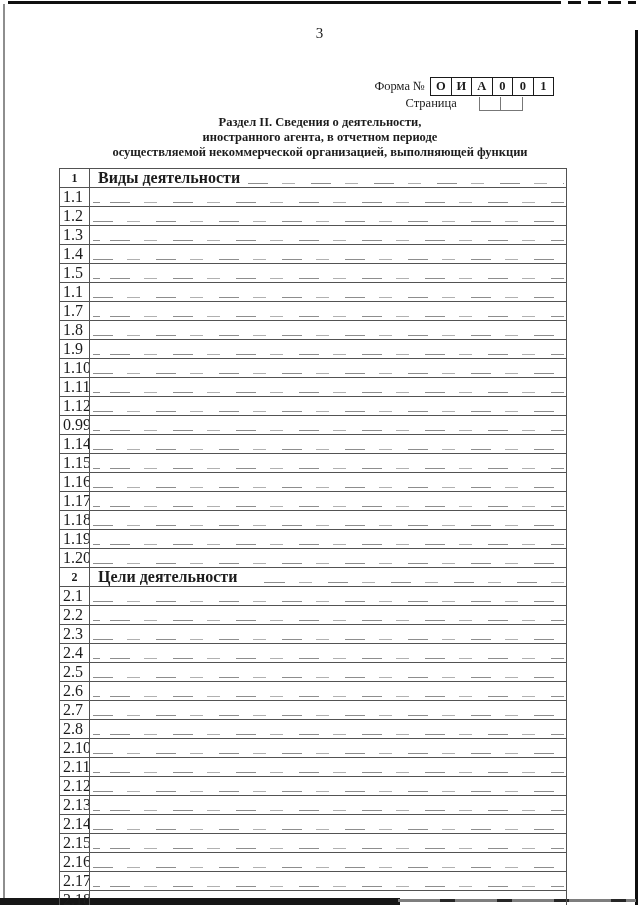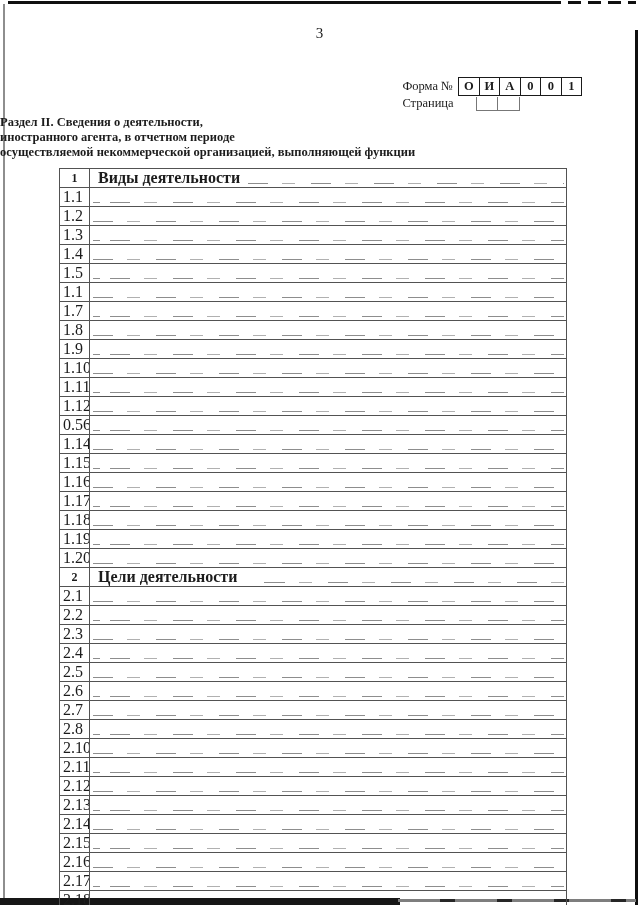--- a/index.html
+++ b/index.html
@@ -14,34 +14,34 @@
     background:repeating-linear-gradient(90deg,#101010 0 13px,transparent 13px 20px);}
   .edge-left{left:3px;top:4px;width:1.5px;height:894px;background:#8e8e8e;}
   .edge-right{left:635px;top:30px;width:3px;height:875px;background:#0e0e0e;}
   .edge-bottom-bar{left:0;top:898px;width:400px;height:7px;background:#161616;}
   .edge-bottom-gray{left:398px;top:899px;width:238px;height:2.5px;
     background:repeating-linear-gradient(90deg,#7e7e7e 0 42px,#262626 42px 57px);}
   
   .pageno{position:absolute;top:25px;left:0;width:640px;text-align:center;
     font-size:15px;letter-spacing:1px;}
   
-  .formbox{position:absolute;top:77px;right:58px;}
+  .formbox{position:absolute;top:77px;right:86px;}
   .fb-row1{display:flex;align-items:center;justify-content:flex-end;}
   .fb-label{font-size:12.5px;margin-right:5px;white-space:nowrap;}
   .fb-cells{display:flex;border:1.6px solid #1a1a1a;}
   .fb-cell{width:19.5px;height:17px;line-height:17px;text-align:center;
     font-weight:700;font-size:12.5px;border-left:1.2px solid #1a1a1a;}
   .fb-cell:first-child{border-left:none;}
-  .fb-row2{display:flex;align-items:center;justify-content:flex-start;margin-top:0;gap:20px;}
+  .fb-row2{display:flex;align-items:center;justify-content:center;margin-top:0;gap:20px;}
   .fb-label2{font-size:12.5px;margin-right:2px;white-space:nowrap;}
   .fb-cells2{display:flex;border:1px solid #777777;border-top:none;}
   .fb-cell2{width:20.5px;height:13px;border-left:1px solid #777777;}
   .fb-cell2:first-child{border-left:none;}
   
-  .title{position:absolute;top:115px;left:0;width:640px;
+  .title{position:absolute;top:115px;left:0;width:640px;text-align:center;
     font-weight:700;font-size:12.5px;line-height:15px;}
   
   .formtable{position:absolute;left:59px;top:168px;width:508px;
     border-collapse:collapse;table-layout:fixed;}
   .formtable{border:1.5px solid #383838;}
   .formtable td{border:1px solid #525252;height:14.3px;padding:0;
     vertical-align:middle;position:relative;overflow:hidden;}
   td.num{width:29px;font-size:16px;padding-left:3px;}
   td.val{}
   tr.section-header td.num{text-align:center;font-weight:700;font-size:12px;padding-left:0;}
@@ -168,21 +168,21 @@
             <span class="cell-line"></span>
           </td>
         </tr>
         <tr>
           <td class="num"><span class="bind">1.12</span></td>
           <td class="val">
             <span class="cell-line"></span>
           </td>
         </tr>
         <tr>
-          <td class="num"><span class="bind">0.56</span></td>
+          <td class="num"><span class="bind">0.99</span></td>
           <td class="val">
             <span class="cell-line"></span>
           </td>
         </tr>
         <tr>
           <td class="num"><span class="bind">1.14</span></td>
           <td class="val">
             <span class="cell-line"></span>
           </td>
         </tr>

